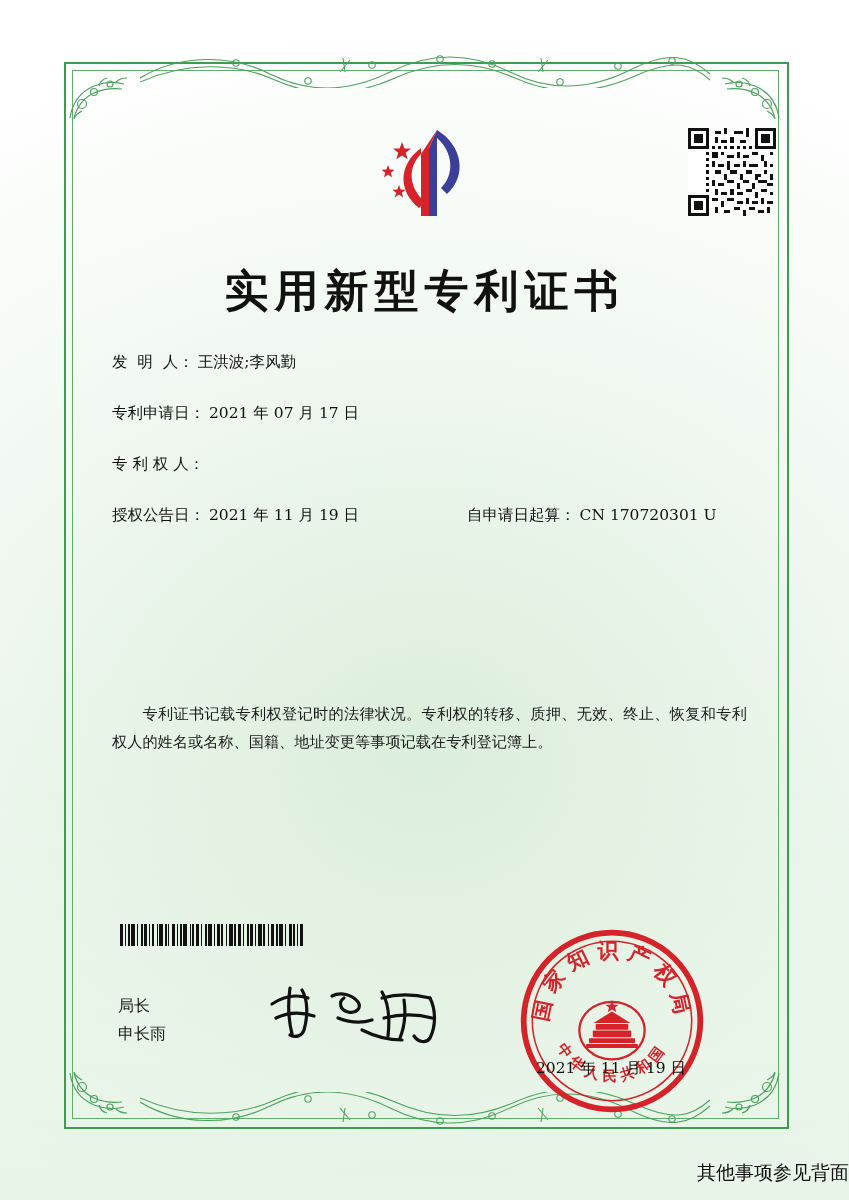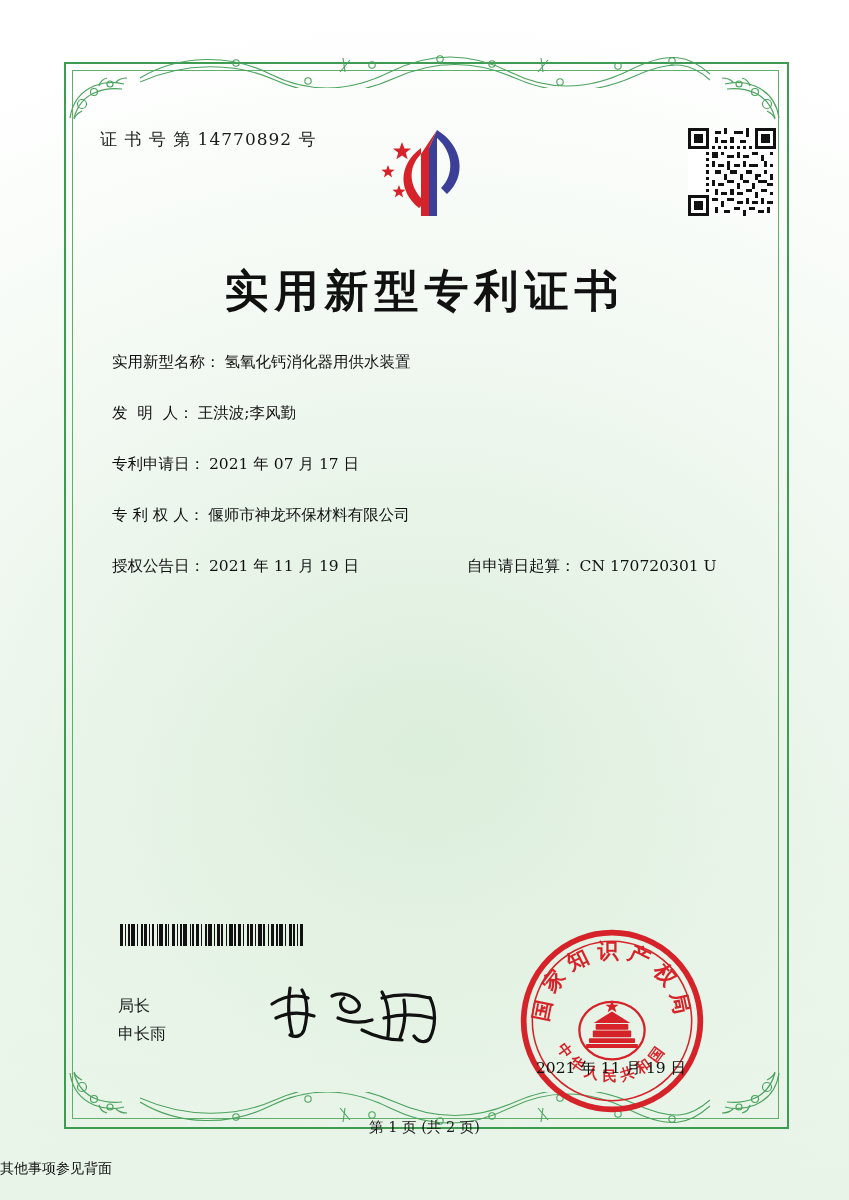--- a/index.html
+++ b/index.html
@@ -211,22 +211,22 @@
     left: 0; right: 0;
     top: 1118px;
     text-align: center;
     font-size: 14.5px;
     font-family: "DejaVu Serif", serif;
   }
   .footer-note {
     position: absolute;
     left: 0; right: 0;
     top: 1160px;
-    text-align: left;
-    font-size: 14px;
+    text-align: right;
+    font-size: 19px;
     font-family: "DejaVu Serif", serif;
     color: #111;
   }
 </style>
 </head>
 <body>
 
 <div class="page">
 
   <div class="frame-outer"></div>
@@ -307,21 +307,20 @@
         <circle cx="300" cy="11" r="3.2"></circle>
       <circle cx="352" cy="16" r="3.2"></circle>
         <circle cx="420" cy="34" r="3.2"></circle>
       <circle cx="478" cy="18" r="3.2"></circle>
         <circle cx="532" cy="13" r="3.2"></circle>
       <path d="M200 24 l10 -12 M205 24 l-2 -14"></path>
       <path d="M398 24 l10 -12 M403 24 l-2 -14"></path>
     </svg>
   </div>
 
-  <div class="cert-no">证 书 号 第 14770892 号</div>
 
   <div class="logo">
     <svg viewBox="0 0 110 110">
       <path d="M62 12 L62 98 L54 98 L54 30 Z" fill="#3b3f97"></path>
       <path d="M62 12 C 88 28, 92 58, 72 76 L 66 70 C 80 56, 78 34, 62 20 Z" fill="#3b3f97"></path>
       <path d="M62 12 L54 30 L54 98 L46 98 L46 36 Z" fill="#d6232a"></path>
       <path d="M46 36 C 32 50, 34 70, 50 84 L 44 90 C 24 74, 22 48, 46 30 Z" fill="#d6232a"></path>
       <g fill="#d6232a">
         <polygon points="27,24 29.4,30.4 36,30.6 30.8,34.7 32.6,41.2 27,37.4 21.4,41.2 23.2,34.7 18,30.6 24.6,30.4"></polygon>
         <polygon points="13,47 14.7,51.6 19.6,51.7 15.8,54.7 17.1,59.4 13,56.6 8.9,59.4 10.2,54.7 6.4,51.7 11.3,51.6"></polygon>
@@ -434,45 +433,41 @@
         <rect x="22" y="16" width="1" height="1"></rect>
           <rect x="25" y="17" width="1" height="1"></rect>
       </g>
     </svg>
   </div>
 
   <div class="title">实用新型专利证书</div>
 
   <div class="fields">
     <div class="field-row">
-      <span class="field-label">实用新型名称：</span>
-      <span class="field-value">氢氧化钙消化器用供水装置</span>
-    </div>
-    <div class="field-row">
       <span class="field-label">发  明  人：</span>
       <span class="field-value">王洪波;李风勤</span>
     </div>
     <div class="field-row">
       <span class="field-label">专利申请日：</span>
       <span class="field-value">2021 年 07 月 17 日</span>
     </div>
     <div class="field-row">
       <span class="field-label">专 利 权 人：</span>
-      <span class="field-value">偃师市神龙环保材料有限公司</span>
     </div>
     <div class="field-row dual">
       <span class="field-label">授权公告日：</span>
       <span class="field-value">2021 年 11 月 19 日</span>
       <span class="spacer2"></span>
       <span class="field-label">自申请日起算：</span>
       <span class="field-value">CN 170720301 U</span>
     </div>
   </div>
 
   <div class="paras">
+    <p>专利证书记载专利权登记时的法律状况。专利权的转移、质押、无效、终止、恢复和专利权人的姓名或名称、国籍、地址变更等事项记载在专利登记簿上。</p>
   </div>
 
   <div class="barcode">
     <i style="width:3px"></i>
       <i class="sp" style="width:2px"></i>
     <i style="width:1px"></i>
       <i class="sp" style="width:2px"></i>
     <i style="width:2px"></i>
       <i class="sp" style="width:1px"></i>
     <i style="width:4px"></i>
@@ -609,16 +604,15 @@
         <textPath href="#topArc" startOffset="50%" text-anchor="middle">国家知识产权局</textPath>
       </text>
       <text font-family="'DejaVu Serif', serif" font-size="15" font-weight="bold" fill="#d6232a" letter-spacing="5">
         <textPath href="#botArc" startOffset="50%" text-anchor="middle">中华人民共和国</textPath>
       </text>
     </svg>
   </div>
 
   <div class="seal-date">2021 年 11 月 19 日</div>
 
-  <div class="page-no">第 1 页 (共 2 页)</div>
 </div>
 
 <div class="footer-note">其他事项参见背面</div>
 
 </body></html>

